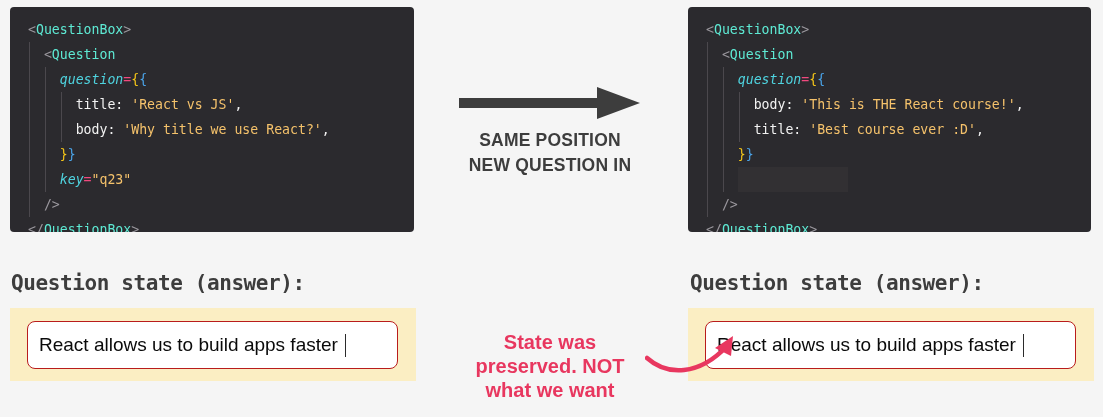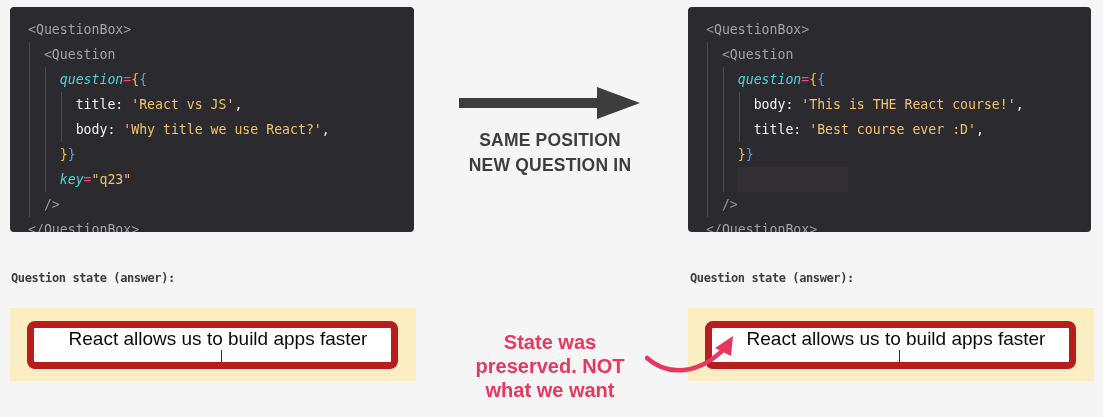--- a/index.html
+++ b/index.html
@@ -42,21 +42,21 @@
 
   
   .guide {
     position: absolute;
     width: 1px;
     background: #4b484d;
   }
 
   
   .t-punc  { color: #9b989e; }
-  .t-tag   { color: #a3a3a3; }
+  .t-tag   { color: #5eead4; }
   .t-attr  { color: #4fd4e0; font-style: italic; }
   .t-eq    { color: #f0497e; }
   .t-brace1{ color: #f5c518; }
   .t-brace2{ color: #4aa3e8; }
   .t-key   { color: #f2f2f2; }
   .t-str   { color: #f5c26b; }
 
   
   #mid-arrow { position: absolute; left: 459px; top: 86px; }
   #mid-caption {
@@ -70,52 +70,51 @@
     font-size: 17.5px;
     line-height: 25px;
     letter-spacing: 0.2px;
   }
 
   
   .state-heading {
     position: absolute;
     font-family: "DejaVu Sans Mono", monospace;
     font-weight: bold;
-    font-size: 12px;
+    font-size: 21px;
     color: #3d3d3d;
     letter-spacing: -0.4px;
     white-space: nowrap;
   }
   #heading-left  { left: 11px;  top: 271px; }
   #heading-right { left: 690px; top: 271px; }
 
   .yellow-box {
     position: absolute;
     background: #fbeec3;
     height: 73px;
   }
   #yellow-left  { left: 10px;  top: 308px; width: 406px; }
   #yellow-right { left: 688px; top: 308px; width: 406px; }
 
   .answer-input {
     position: absolute;
     background: #ffffff;
-    border: 7px solid #b91c1c;
+    border: 1px solid #b91c1c;
     border-radius: 8px;
     height: 48px;
     box-sizing: border-box;
     display: flex;
     align-items: center;
     padding-left: 11px;
     font-family: "Liberation Sans", sans-serif;
     font-size: 19px;
     color: #0a0a0a;
     white-space: nowrap;
     overflow: hidden;
-    flex-direction: column;
   }
   #input-left  { left: 27px;  top: 321px; width: 371px; }
   #input-right { left: 705px; top: 321px; width: 371px; }
 
   .caret {
     display: inline-block;
     width: 1.5px;
     height: 23px;
     background: #2b2b2b;
     margin-left: 7px;

